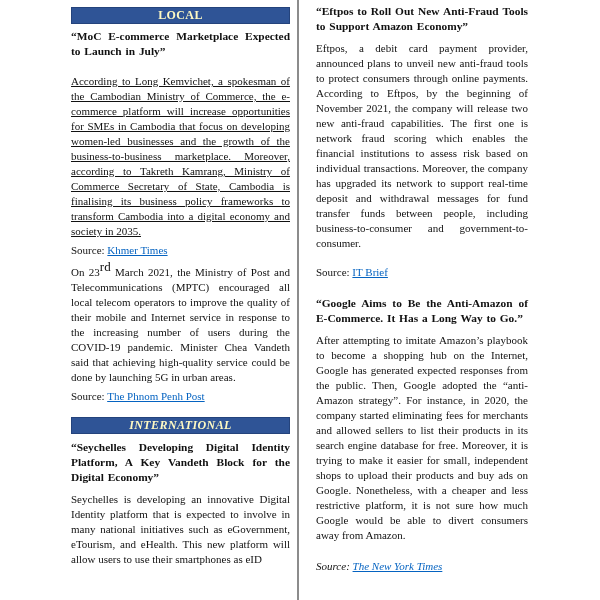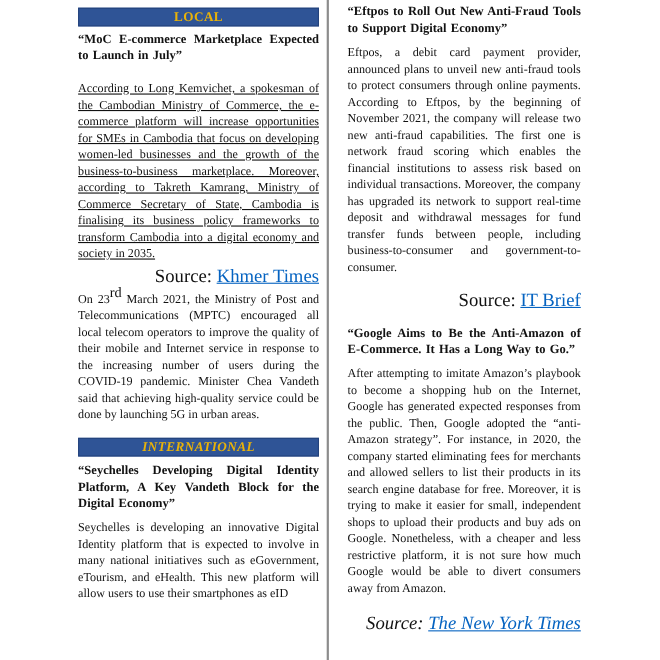--- a/index.html
+++ b/index.html
@@ -29,21 +29,21 @@
     top: 0;
   }
   .col-left  { left: 71px;  width: 219px; }
   .col-right { left: 316px; width: 212px; }
 
   .section-bar {
     margin-top: 7px;
     height: 17px;
     background: #2F5496;
     border: 1px solid #24437C;
-    color: #eab308;
+    color: #fef9c3;
     font-weight: bold;
     font-size: 12px;
     line-height: 15px;
     text-align: center;
     letter-spacing: 0.4px;
   }
   .section-bar.second { margin-top: 13px; font-style: italic; }
 
   .headline {
     font-size: 11.4px;
@@ -69,23 +69,22 @@
   .col-left .body-text.b1 { margin-top: 15px; text-decoration: underline; }
 
   sup.ord {
     font-size: 13px;
     vertical-align: super;
     line-height: 0;
   }
 
   .source-line {
     margin-top: 4px;
-    font-size: 17px;
+    font-size: 11px;
     line-height: 15px;
-    text-align: right;
   }
   .col-right .source-line.s1 { margin-top: 14px; }
   .col-right .source-line.s2 { margin-top: 16px; font-style: italic; }
 
   .src-link {
     color: #0563C1;
     text-decoration: underline;
     cursor: pointer;
   }
 </style>
@@ -107,34 +106,38 @@
     <p class="body-text b1">According to Long Kemvichet, a spokesman of the Cambodian Ministry of Commerce, the e-commerce platform will increase opportunities for SMEs in Cambodia that focus on developing women-led businesses and the growth of the business-to-business marketplace. Moreover, according to Takreth Kamrang, Ministry of Commerce Secretary of State, Cambodia is finalising its business policy frameworks to transform Cambodia into a digital economy and society in 2035.</p>
 
     <p class="source-line">
       <span>Source:</span>
       <a class="src-link" href="#">Khmer Times</a>
     </p>
 
 
     <p class="body-text"><span>On 23</span><sup class="ord">rd</sup><span> March 2021, the Ministry of Post and Telecommunications (MPTC) encouraged all local telecom operators to improve the quality of their mobile and Internet service in response to the increasing number of users during the COVID-19 pandemic. Minister Chea Vandeth said that achieving high-quality service could be done by launching 5G in urban areas.</span></p>
 
+    <p class="source-line">
+      <span>Source:</span>
+      <a class="src-link" href="#">The Phnom Penh Post</a>
+    </p>
 
     <div class="section-bar second">
       <span>INTERNATIONAL</span>
     </div>
 
     <div class="headline h3">“Seychelles Developing Digital Identity Platform, A Key Vandeth Block for the Digital Economy”</div>
 
     <p class="body-text">Seychelles is developing an innovative Digital Identity platform that is expected to involve in many national initiatives such as eGovernment, eTourism, and eHealth. This new platform will allow users to use their smartphones as eID</p>
 
   </div>
 
   <div class="col col-right">
 
-    <div class="headline h1">“Eftpos to Roll Out New Anti-Fraud Tools to Support Digital Economy”</div>
+    <div class="headline h1">“Eftpos to Roll Out New Anti-Fraud Tools to Support Amazon Economy”</div>
 
     <p class="body-text">Eftpos, a debit card payment provider, announced plans to unveil new anti-fraud tools to protect consumers through online payments. According to Eftpos, by the beginning of November 2021, the company will release two new anti-fraud capabilities. The first one is network fraud scoring which enables the financial institutions to assess risk based on individual transactions. Moreover, the company has upgraded its network to support real-time deposit and withdrawal messages for fund transfer funds between people, including business-to-consumer and government-to-consumer.</p>
 
     <p class="source-line s1">
       <span>Source:</span>
       <a class="src-link" href="#">IT Brief</a>
     </p>
 
     <div class="headline h2">“Google Aims to Be the Anti-Amazon of E-Commerce. It Has a Long Way to Go.”</div>
 

